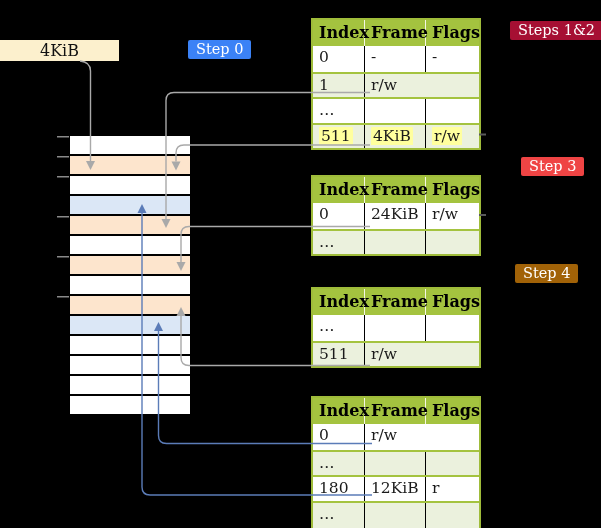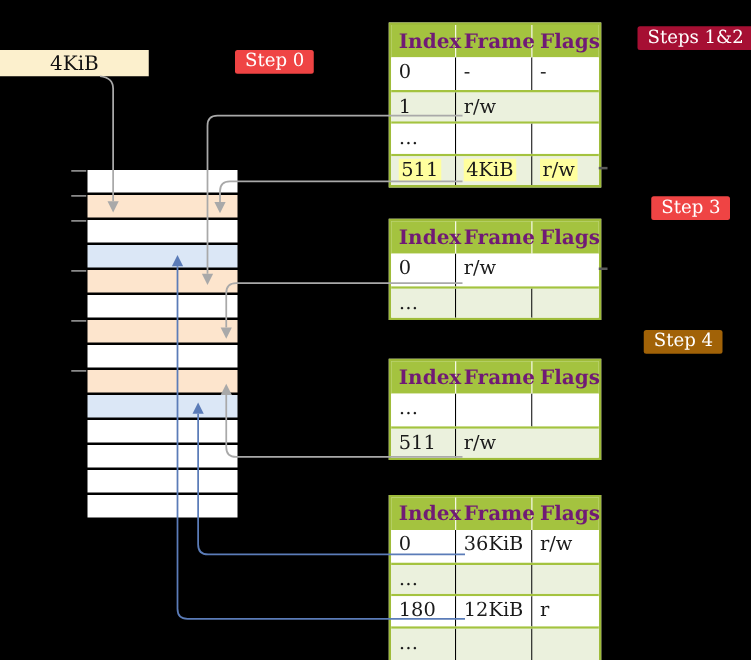--- a/index.html
+++ b/index.html
@@ -22,21 +22,21 @@
     display:flex;flex-direction:column;gap:2px;
   }
   .mrow{height:18px;width:120px;}
   
   .ptable{
     position:absolute;left:311px;width:170px;box-sizing:border-box;
     border:2px solid #9fbc3a;background:#fff;
   }
   .thead{display:flex;height:26px;background:#a4c33f;}
   .th{
-    box-sizing:border-box;color:#701a75;font-weight:bold;font-size:16px;
+    box-sizing:border-box;color:#000000;font-weight:bold;font-size:16px;
     line-height:25px;padding-left:6px;border-right:1px solid #f4f7e4;
   }
   .th:last-child{border-right:none;}
   .trow{display:flex;height:25.5px;border-top:2px solid #a4c33f;box-sizing:border-box;}
   .trow.tall{height:34px;}
   .td{
     box-sizing:border-box;color:#1a1a1a;font-size:15.5px;line-height:23px;
     padding-left:6px;border-right:1px solid #000;overflow:hidden;white-space:nowrap;
   }
   .td:last-child{border-right:none;}
@@ -44,21 +44,21 @@
   .rw{background:#fff;} .rg{background:#ebf1dd;}
   .hl{background:#ffff9e;padding:0 2px;}
   
   .overlay{position:absolute;left:0;top:0;pointer-events:none;}
 </style>
 </head>
 <body>
 
 <div class="kiblabel" style="background-color: rgb(252, 240, 205);">4KiB</div>
 
-<div class="steplabel" style="left: 188px; top: 40px; background-color: #ef4444;">Step 0</div>
+<div class="steplabel" style="left: 188px; top: 40px; background-color: #3b82f6;">Step 0</div>
 <div class="steplabel" style="left: 510px; top: 21px; background-color: rgb(166, 15, 51);">Steps 1&amp;2</div>
 <div class="steplabel" style="left: 521px; top: 157px; background-color: #ef4444;">Step 3</div>
 <div class="steplabel" style="left: 515px; top: 264px; background-color: #a16207;">Step 4</div>
 
 <div class="memstrip">
   <div class="mrow" style="background-color: rgb(255, 255, 255);"></div>
   <div class="mrow" style="background-color: rgb(253, 229, 205);"></div>
   <div class="mrow" style="background-color: rgb(255, 255, 255);"></div>
   <div class="mrow" style="background-color: rgb(219, 231, 246);"></div>
   <div class="mrow" style="background-color: rgb(253, 229, 205);"></div>
@@ -101,20 +101,21 @@
 </div>
 
 <div class="ptable" style="top:175px;">
   <div class="thead">
     <div class="th c1">Index</div>
     <div class="th c2">Frame</div>
     <div class="th c3">Flags</div>
   </div>
   <div class="trow rw" style="border-top:none;">
     <div class="td c1 rw">0</div>
+    <div class="td c2 rw">24KiB</div>
     <div class="td c3 rw">r/w</div>
   </div>
   <div class="trow rg">
     <div class="td c1 rg">…</div>
     <div class="td c2 rg"></div>
     <div class="td c3 rg"></div>
   </div>
 </div>
 
 <div class="ptable" style="top:287px;">
@@ -135,21 +136,20 @@
 </div>
 
 <div class="ptable" style="top:396px;">
   <div class="thead">
     <div class="th c1">Index</div>
     <div class="th c2">Frame</div>
     <div class="th c3">Flags</div>
   </div>
   <div class="trow rw" style="border-top:none;">
     <div class="td c1 rw">0</div>
-    <div class="td c2 rw">36KiB</div>
     <div class="td c3 rw">r/w</div>
   </div>
   <div class="trow rg">
     <div class="td c1 rg">…</div>
     <div class="td c2 rg"></div>
     <div class="td c3 rg"></div>
   </div>
   <div class="trow rw">
     <div class="td c1 rw">180</div>
     <div class="td c2 rw">12KiB</div>

